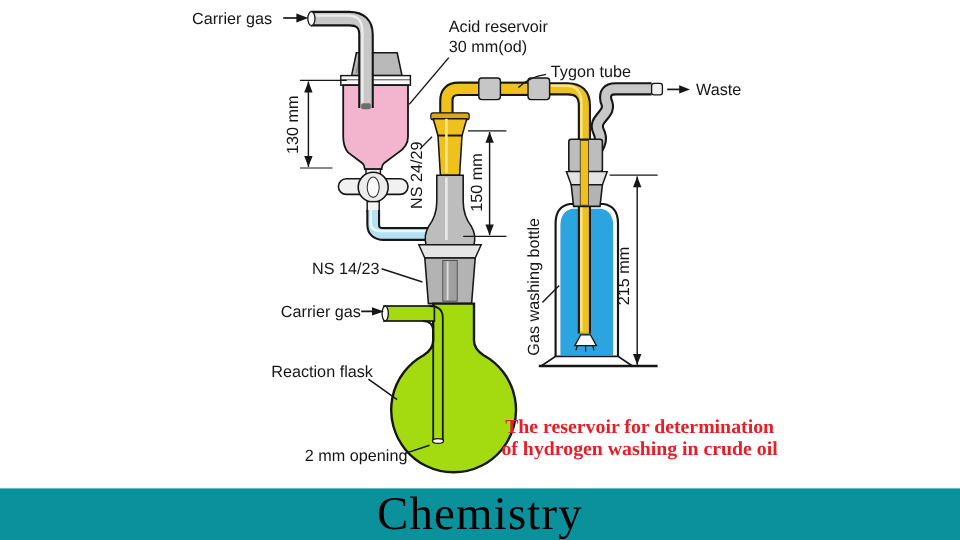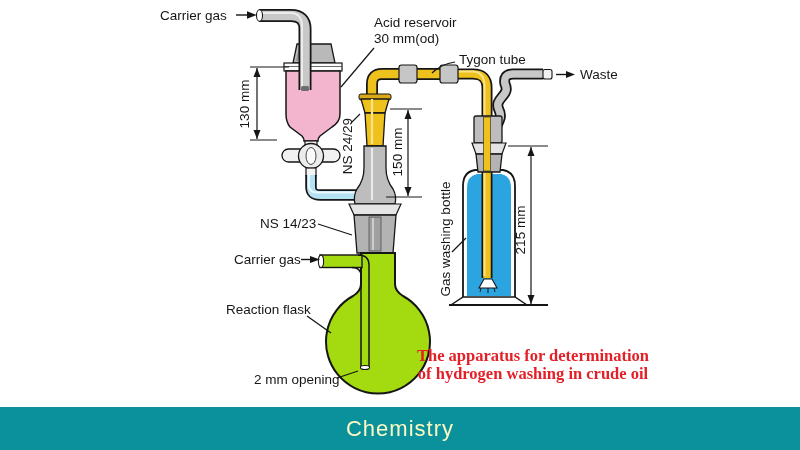--- a/index.html
+++ b/index.html
@@ -5,21 +5,21 @@
   html,body{margin:0;padding:0;background:#fff;}
   #stage{position:relative;width:800px;height:450px;background:#fff;overflow:hidden;
          font-family:"Liberation Sans",sans-serif;}
   #diagram{position:absolute;left:0;top:0;}
   svg text{font-family:"Liberation Sans",sans-serif;font-size:13.5px;fill:#161616;}
   #caption{position:absolute;left:404px;top:347px;width:258px;text-align:center;
            font-family:"Liberation Serif",serif;font-weight:bold;font-size:16.5px;
            line-height:18px;color:#e32028;}
   #footer{position:absolute;left:0;top:407px;width:800px;height:43px;background:#0a919b;
           display:flex;align-items:center;justify-content:center;}
-  #footer .title{font-family:Liberation Sans, sans-serif;font-size:22px;color:#fef9c3;
+  #footer .title{font-family:Liberation Serif, serif;font-size:39px;color:#000000;
           letter-spacing:1px;line-height:43px;}
 </style>
 </head>
 <body>
 
 <div id="stage">
 <svg id="diagram" width="800" height="407" viewBox="0 0 800 407">
 
   <g>
     <polygon points="297,44 331,44 335,63 293,63" fill="#b9b9b9" stroke="#161616" stroke-width="1.3"></polygon>
@@ -155,20 +155,20 @@
   <g stroke="#161616">
     <line x1="508" y1="146" x2="548" y2="146" stroke-width="1"></line>
     <line x1="531" y1="147" x2="531" y2="304" stroke-width="1.2"></line>
     <polygon points="531,147 527.5,156 534.5,156" fill="#161616" stroke="none"></polygon>
     <polygon points="531,304 527.5,295 534.5,295" fill="#161616" stroke="none"></polygon>
     <text transform="rotate(-90 521 230)" x="521" y="230" text-anchor="middle" dominant-baseline="middle" stroke="none">215 mm</text>
   </g>
 </svg>
 
 <div id="caption">
-  <div>The apparatus for determination</div>
+  <div>The reservoir for determination</div>
   <div>of hydrogen washing in crude oil</div>
 </div>
 
 <div id="footer">
   <span class="title">Chemistry</span>
 </div>
 </div>
 
 </body></html>

